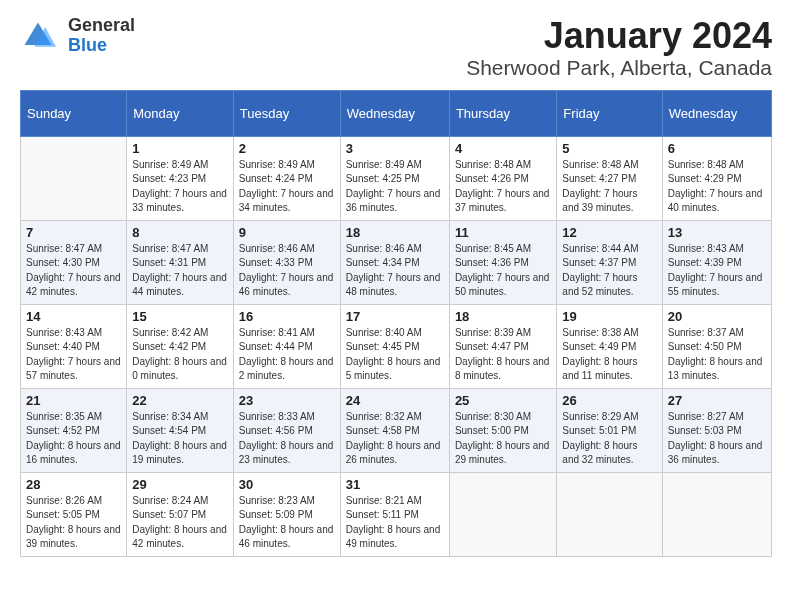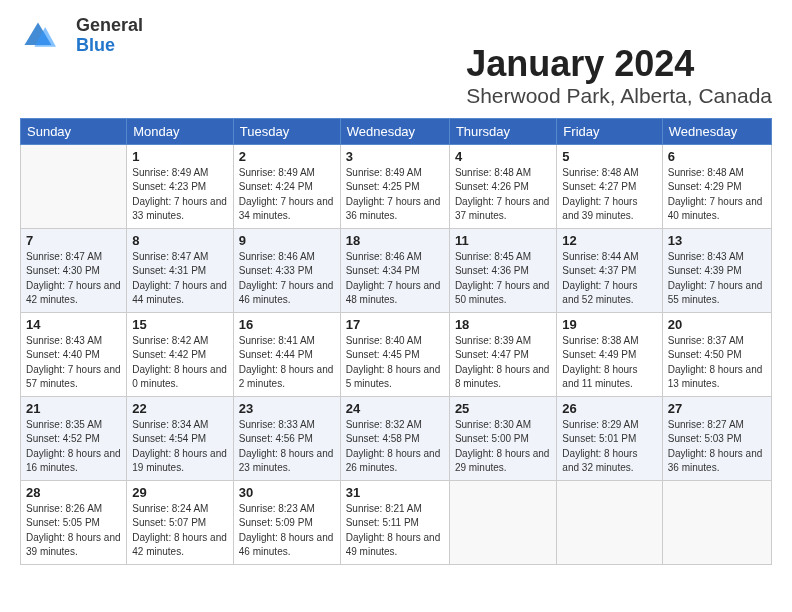--- a/index.html
+++ b/index.html
@@ -18,21 +18,21 @@
     }
     .header {
       display: flex;
       justify-content: space-between;
       align-items: flex-start;
       margin-bottom: 10px;
     }
     .logo {
       display: flex;
       align-items: center;
-      gap: 20px;
+      gap: 12px;
     }
     .logo-text {
       display: flex;
       flex-direction: column;
       line-height: 1.1;
     }
     .logo-general {
       font-size: 18px;
       font-weight: bold;
       color: #333;
@@ -40,42 +40,42 @@
     .logo-blue {
       font-size: 18px;
       font-weight: bold;
       color: #2277cc;
     }
     .logo-icon {
       width: 36px;
       height: 36px;
     }
     .title-section {
-      margin-top: 28px;
+      text-align: right;
     }
     .month-title {
       font-size: 36px;
       font-weight: bold;
       color: #222;
       line-height: 1.1;
     }
     .subtitle {
       font-size: 21px;
       color: #444;
     }
     .calendar {
       width: 100%;
       border-collapse: collapse;
       font-size: 11px;
     }
     .calendar th {
       background: #3366bb;
       color: #fff;
       text-align: left;
-      padding: 5px 6px;
+      padding: 15px 6px;
       font-size: 13px;
       font-weight: normal;
       border: 1px solid #5588cc;
     }
     .calendar td {
       border: 1px solid #ccc;
       vertical-align: top;
       padding: 4px 5px;
       width: 113px;
       min-height: 80px;

